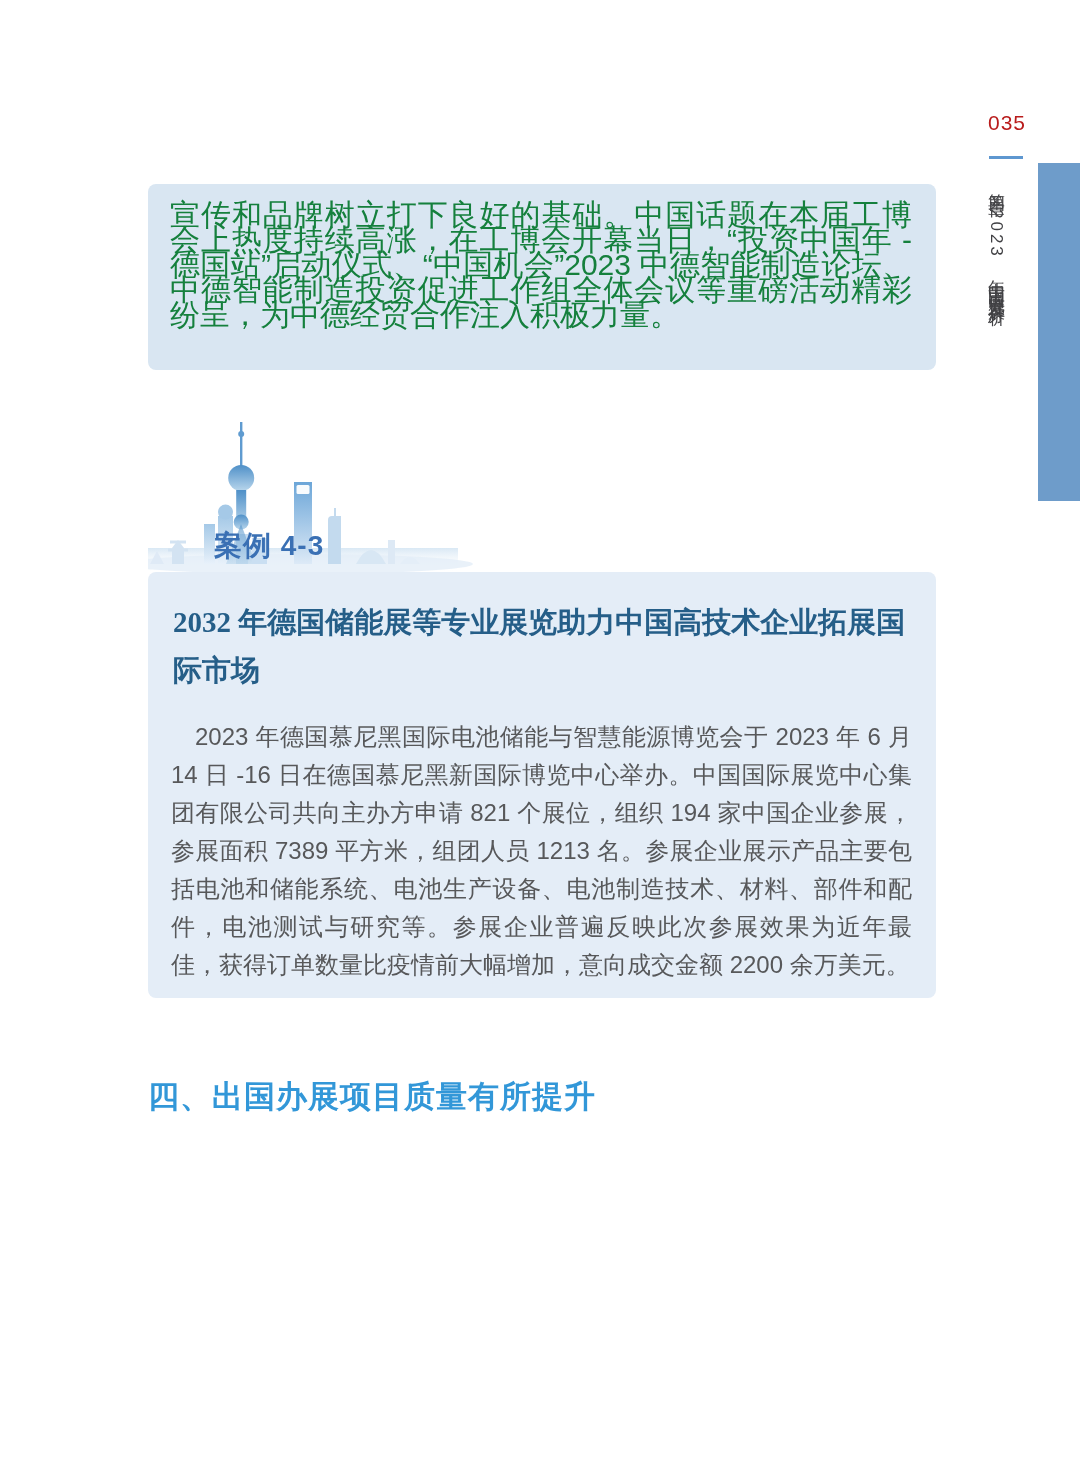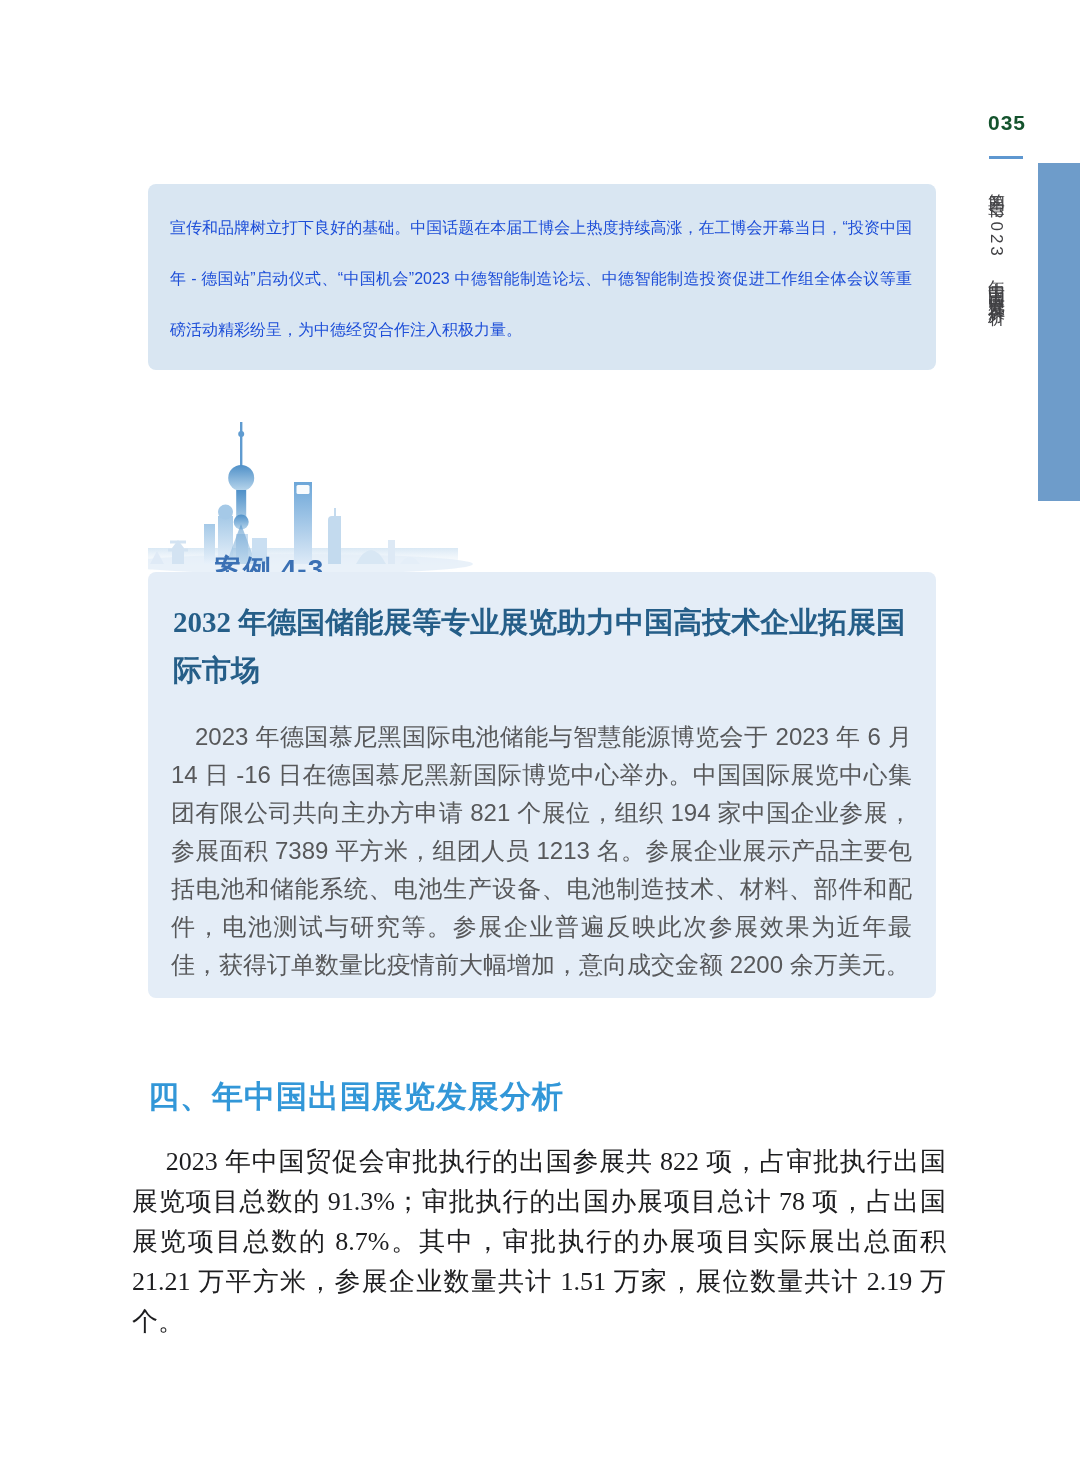--- a/index.html
+++ b/index.html
@@ -9,21 +9,21 @@
     width:1080px; height:1465px;
     background:#ffffff;
     overflow:hidden;
     font-family:"Liberation Sans", sans-serif;
   }
 
   
   .page-number {
     position:absolute; left:988px; top:111px;
     font-size:21px; letter-spacing:1px;
-    color:#14532d; font-weight:700;
+    color:#b91c1c; font-weight:400;
   }
   .page-number-rule {
     position:absolute; left:989px; top:156px;
     width:34px; height:3px; background:#5e97d0;
   }
   .chapter-vertical {
     position:absolute; left:988px; top:180px; height:330px;
     writing-mode:vertical-rl; text-orientation:mixed;
     font-size:17px; letter-spacing:3px;
     color:#414144; line-height:1;
@@ -34,31 +34,30 @@
   }
 
   
   .intro-box {
     position:absolute; left:148px; top:184px;
     width:788px; height:186px;
     background:#d9e6f2; border-radius:8px;
     padding:18px 24px 0 22px;
   }
   .intro-box p {
-    font-size:16px; line-height:51px;
-    color:#1d4ed8; text-align:justify;
+    font-size:30px; line-height:25px;
+    color:#15803d; text-align:justify;
   }
 
   
   .skyline { position:absolute; left:148px; top:418px; width:788px; height:154px; }
   .case-label {
     position:absolute; left:214px; top:527px;
     font-size:28px; font-weight:700; color:#3a70b4;
     letter-spacing:1px;
-    margin-top:24px;
   }
 
   
   .case-box {
     position:absolute; left:148px; top:572px;
     width:788px; height:426px;
     background:#e4edf7; border-radius:8px;
     padding:26px 24px 0 23px;
   }
   .case-title {
@@ -158,19 +157,18 @@
       <path d="M252,146 q10,-14 20,0 z" fill="#e4eef8"></path>
     </svg>
   </div>
   <div class="case-label">案例 4-3</div>
 
   <div class="case-box">
     <h2 class="case-title">2032 年德国储能展等专业展览助力中国高技术企业拓展国际市场</h2>
     <p class="case-body">2023 年德国慕尼黑国际电池储能与智慧能源博览会于 2023 年 6 月 14 日 -16 日在德国慕尼黑新国际博览中心举办。中国国际展览中心集团有限公司共向主办方申请 821 个展位，组织 194 家中国企业参展，参展面积 7389 平方米，组团人员 1213 名。参展企业展示产品主要包括电池和储能系统、电池生产设备、电池制造技术、材料、部件和配件，电池测试与研究等。参展企业普遍反映此次参展效果为近年最佳，获得订单数量比疫情前大幅增加，意向成交金额 2200 余万美元。</p>
   </div>
 
-  <h1 class="section-heading">四、年中国出国展览发展分析</h1>
+  <h1 class="section-heading">四、出国办展项目质量有所提升</h1>
 
   <div class="body-text">
-    <p>2023 年中国贸促会审批执行的出国参展共 822 项，占审批执行出国展览项目总数的 91.3%；审批执行的出国办展项目总计 78 项，占出国展览项目总数的 8.7%。其中，审批执行的办展项目实际展出总面积 21.21 万平方米，参展企业数量共计 1.51 万家，展位数量共计 2.19 万个。</p>
   </div>
 
 </div>
 
 </body></html>

